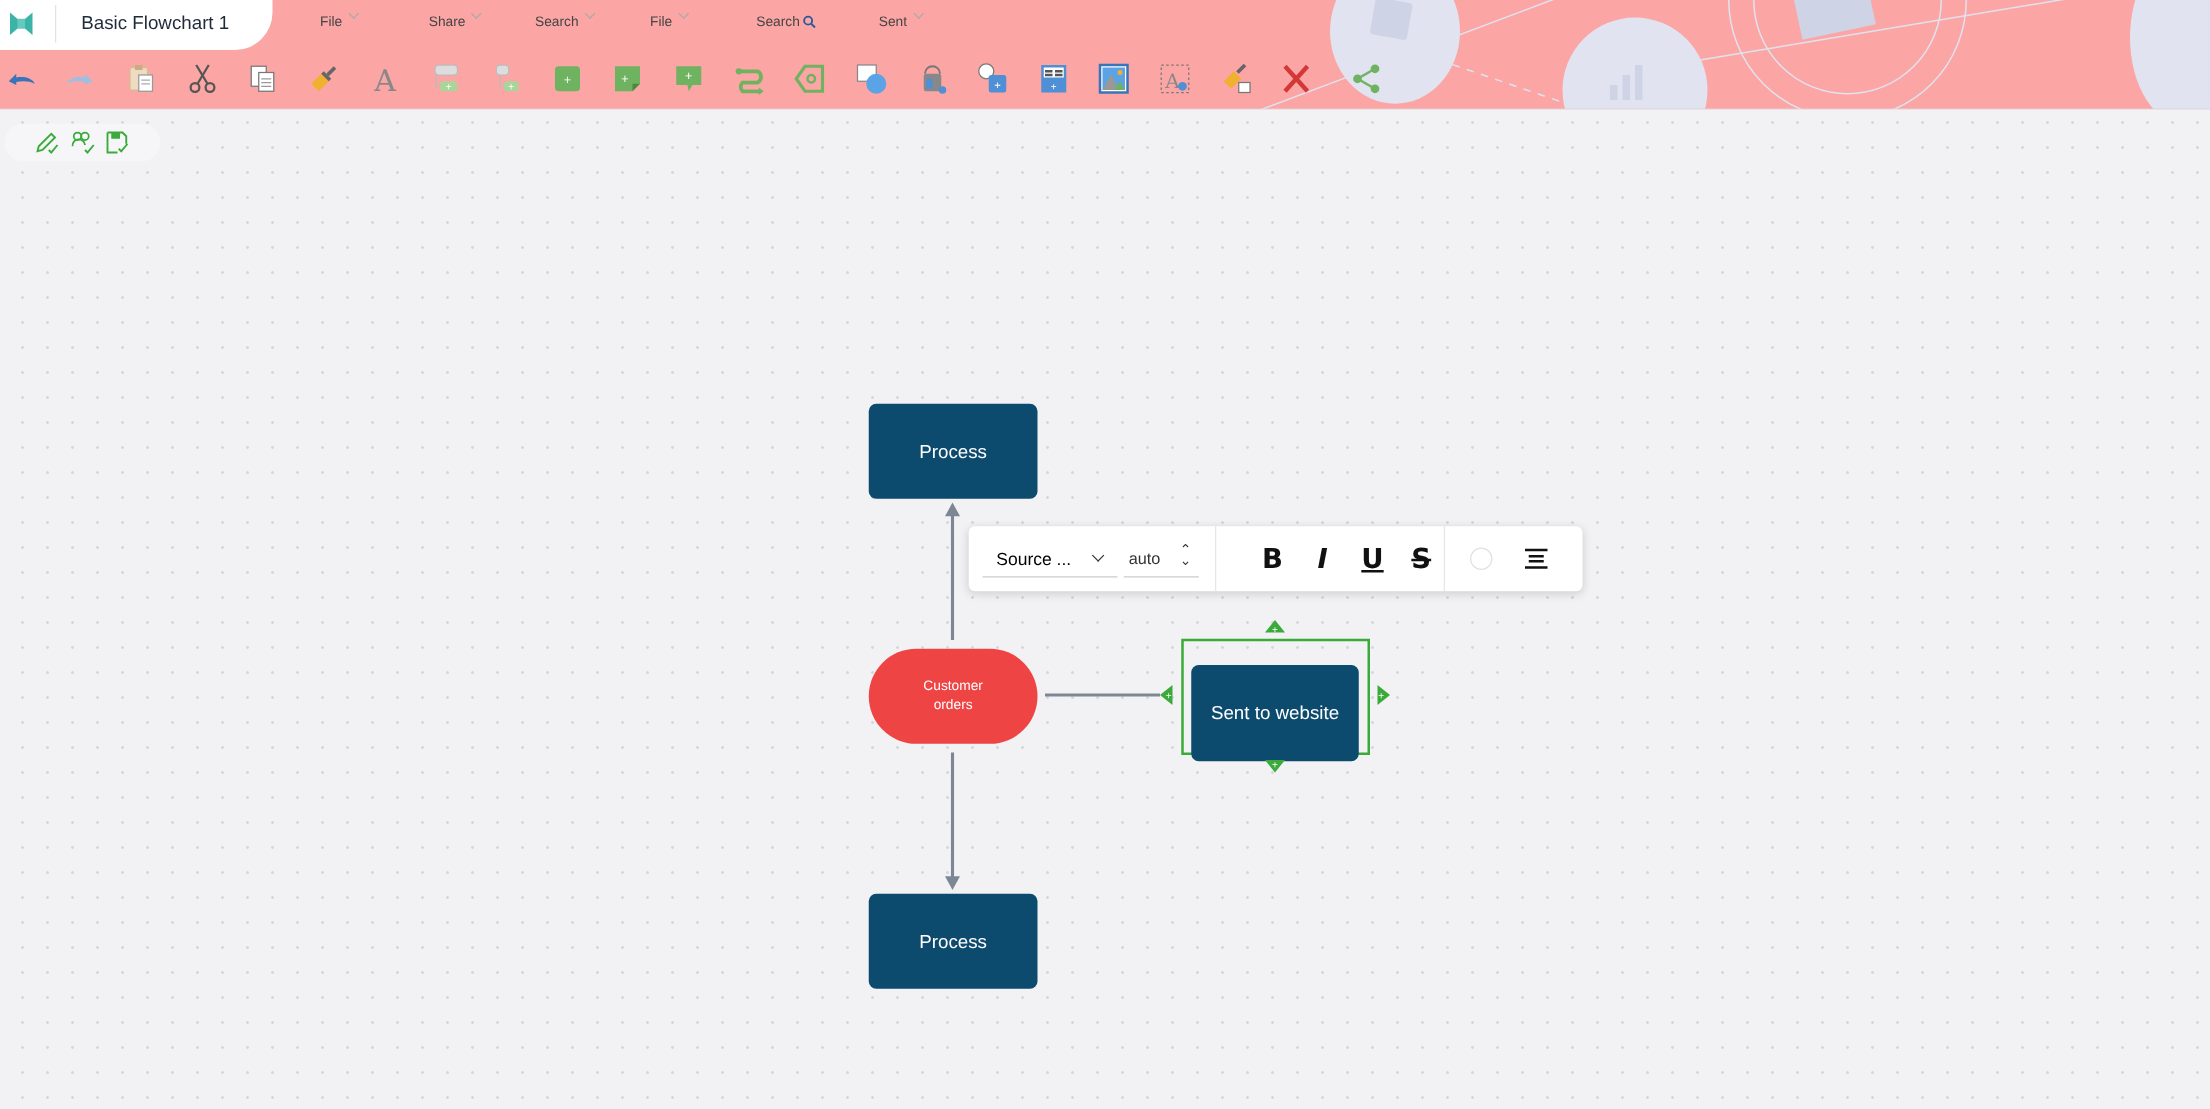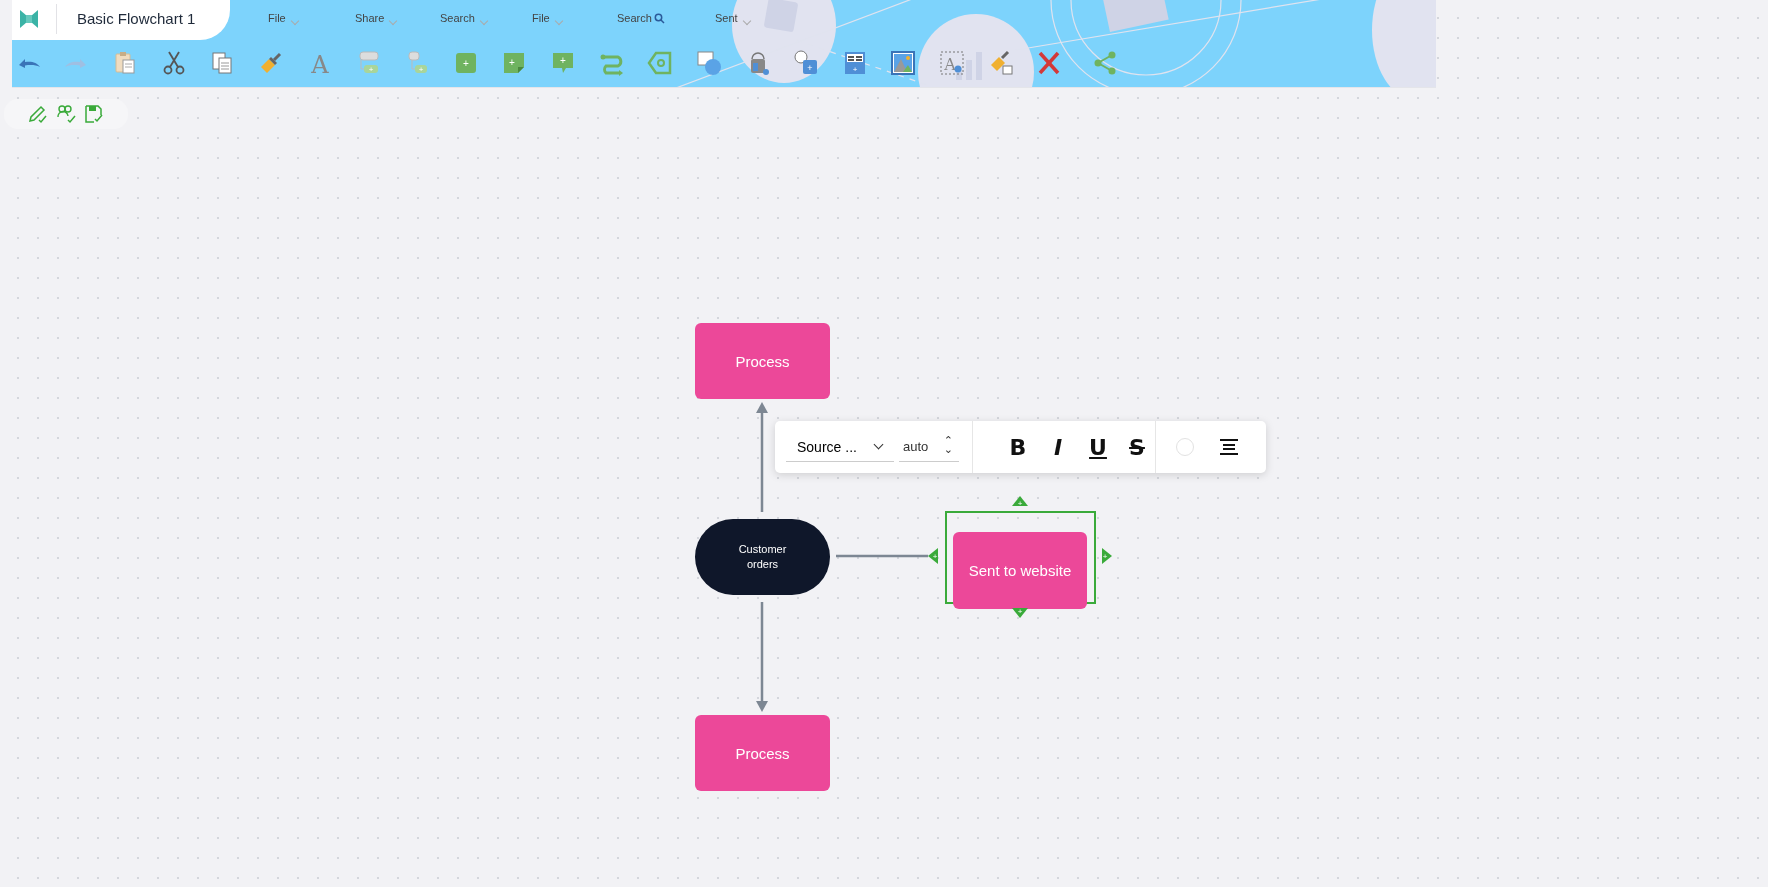--- a/index.html
+++ b/index.html
@@ -7,47 +7,47 @@
   body {
     font-family: "Liberation Sans", sans-serif;
     background-color: #f2f2f5;
     background-image: radial-gradient(circle, #d4d6dc 1px, transparent 1.2px);
     background-size: 20px 20px;
     background-position: 8px 8px;
     position: relative;
     color: #222;
   }
   .header {
-    position: absolute; left: 12px; top: 0; width: 1424px; height: 88px;
-    background: #7dd3fc; border-bottom: 1px solid #e4e5ea; overflow: hidden;
+    position: absolute; left: 0; top: 0; width: 1768px; height: 88px;
+    background: #fca5a5; border-bottom: 1px solid #e4e5ea; overflow: hidden;
   }
   .deco { position: absolute; right: 0; top: 0; width: 760px; height: 88px; }
   .title-tab {
     position: absolute; left: 0; top: 0; width: 218px; height: 40px;
     background: #fff; border-bottom-right-radius: 30px;
   }
   .logo { position: absolute; left: 6px; top: 8px; width: 22px; height: 22px; }
   .logo-sep { position: absolute; left: 44px; top: 4px; width: 1px; height: 30px; background: #e2e2e6; }
   .doc-title { position: absolute; left: 65px; top: 10px; font-size: 15px; color: #1f2a3a; }
-  .menu { position: absolute; top: 12px; font-size: 11px; color: #444; display: flex; align-items: flex-end; gap: 6px; cursor: pointer; }
+  .menu { position: absolute; top: 12px; font-size: 11px; color: #444; display: flex; align-items: flex-start; gap: 6px; cursor: pointer; }
   .menu .chev { width: 6px; height: 6px; border-right: 1px solid #aaa; border-bottom: 1px solid #aaa; transform: rotate(45deg); margin-top: -4px; }
   .toolbar { position: absolute; left: 0; top: 46px; height: 38px; }
   .tb-btn { position: absolute; top: 0; width: 34px; height: 34px; display: flex; align-items: center; justify-content: center; cursor: pointer; }
   .tb-btn svg { width: 28px; height: 28px; }
   .mini-bar {
     position: absolute; left: 4px; top: 99px; width: 124px; height: 30px;
     background: #f6f6f8; border-radius: 14px; display: flex; align-items: center; gap: 4px; padding-left: 22px;
   }
   .mini-bar .mb { width: 24px; height: 24px; display: flex; align-items: center; justify-content: center; cursor: pointer; }
   .node {
     position: absolute; display: flex; align-items: center; justify-content: center; text-align: center;
     color: #fff; cursor: pointer;
   }
-  .process { background: #ec4899; border-radius: 6px; font-size: 15px; }
-  .terminal { background: #0f172a; border-radius: 38px; font-size: 11px; line-height: 15px; }
+  .process { background: #0c4a6e; border-radius: 6px; font-size: 15px; }
+  .terminal { background: #ef4444; border-radius: 38px; font-size: 11px; line-height: 15px; }
   .edges { position: absolute; left: 0; top: 0; width: 1768px; height: 887px; pointer-events: none; }
   .sel-box { position: absolute; left: 945px; top: 511px; width: 151px; height: 93px; border: 2.5px solid #3aaa3a; }
   .handle { position: absolute; width: 18px; height: 18px; cursor: pointer; }
   .popup {
     position: absolute; left: 775px; top: 421px; width: 491px; height: 52px;
     background: #fff; border-radius: 5px; box-shadow: 0 2px 8px rgba(0,0,0,0.15);
   }
   .font-select { position: absolute; left: 11px; top: 11px; width: 108px; height: 30px; border-bottom: 1px solid #ccc; font-size: 14px; color: #000000; display: flex; align-items: center; padding-left: 11px; cursor: pointer; }
   .font-select .dd { position: absolute; right: 12px; top: 9px; width: 7px; height: 7px; border-right: 1.5px solid #333; border-bottom: 1.5px solid #333; transform: rotate(45deg); }
   .size-select { position: absolute; left: 124px; top: 11px; width: 60px; height: 30px; border-bottom: 1px solid #ccc; font-size: 13px; color: #333; display: flex; align-items: center; padding-left: 4px; cursor: pointer; }

